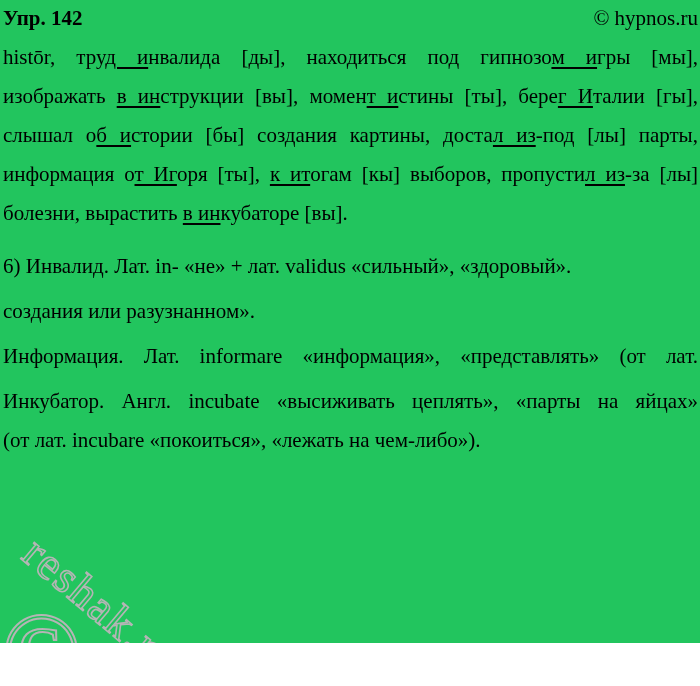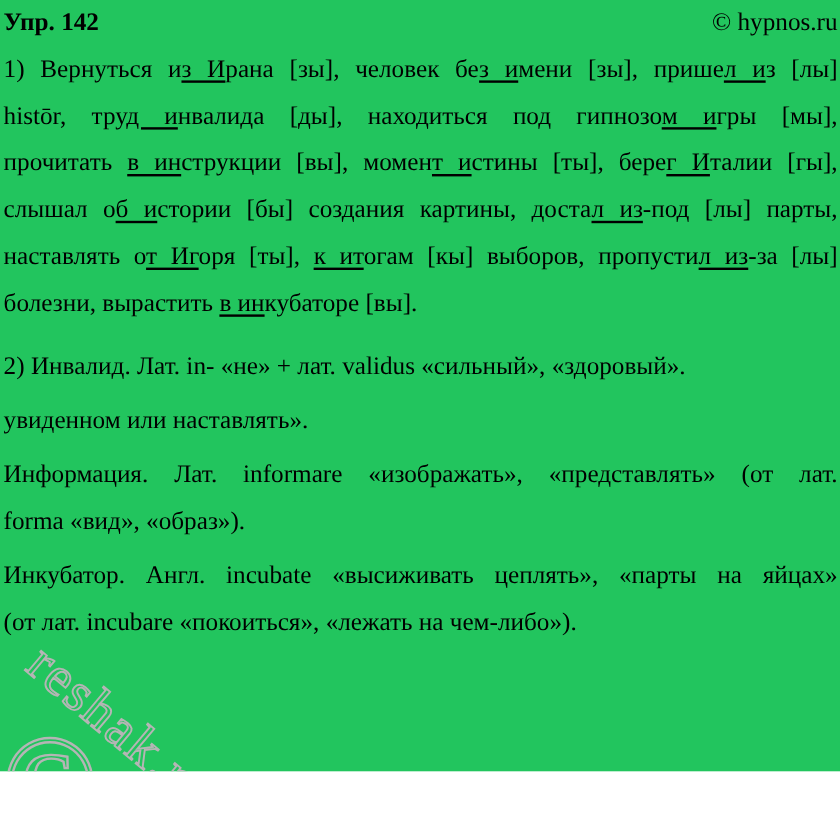--- a/index.html
+++ b/index.html
@@ -59,36 +59,34 @@
 
 <div class="page">
 
   <div class="hdr">
     <span class="ex">Упр. 142</span>
     <span class="cr">© hypnos.ru</span>
   </div>
 
   <div class="doc" id="paragraphs">
       <div class="paragraph first">
-        <div class="jline"><span>1) Вернуться и</span><span class="u">з И</span><span>рана [зы], человек бе</span><span class="u">з и</span><span>мени [зы], прише</span><span class="u">л и</span><span>з [лы]</span></div>
         <div class="jline"><span>histōr, тру</span><span class="u">д и</span><span>нвалида [ды], находиться под гипнозо</span><span class="u">м и</span><span>гры [мы],</span></div>
-        <div class="jline"><span>прочитать </span><span class="u">в ин</span><span>струкции [вы], момен</span><span class="u">т и</span><span>стины [ты], бере</span><span class="u">г И</span><span>талии [гы],</span></div>
+        <div class="jline"><span>изображать </span><span class="u">в ин</span><span>струкции [вы], момен</span><span class="u">т и</span><span>стины [ты], бере</span><span class="u">г И</span><span>талии [гы],</span></div>
         <div class="jline"><span>слышал о</span><span class="u">б и</span><span>стории [бы] создания картины, доста</span><span class="u">л из</span><span>-под [лы] парты,</span></div>
-        <div class="jline"><span>наставлять о</span><span class="u">т Иг</span><span>оря [ты], </span><span class="u">к ит</span><span>огам [кы] выборов, пропусти</span><span class="u">л из</span><span>-за [лы]</span></div>
+        <div class="jline"><span>информация о</span><span class="u">т Иг</span><span>оря [ты], </span><span class="u">к ит</span><span>огам [кы] выборов, пропусти</span><span class="u">л из</span><span>-за [лы]</span></div>
         <div class="jline last"><span>болезни, вырастить </span><span class="u">в ин</span><span>кубаторе [вы].</span></div>
       </div>
       <div class="paragraph">
-        <div class="jline last"><span>2) Инвалид. Лат. in- «не» + лат. validus «сильный», «здоровый».</span></div>
+        <div class="jline last"><span>6) Инвалид. Лат. in- «не» + лат. validus «сильный», «здоровый».</span></div>
       </div>
       <div class="paragraph">
-        <div class="jline last"><span>увиденном или наставлять».</span></div>
+        <div class="jline last"><span>создания или разузнанном».</span></div>
       </div>
       <div class="paragraph">
-        <div class="jline"><span>Информация. Лат. informare «изображать», «представлять» (от лат.</span></div>
-        <div class="jline last"><span>forma «вид», «образ»).</span></div>
+        <div class="jline"><span>Информация. Лат. informare «информация», «представлять» (от лат.</span></div>
       </div>
       <div class="paragraph">
         <div class="jline"><span>Инкубатор. Англ. incubate «высиживать цеплять», «парты на яйцах»</span></div>
         <div class="jline last"><span>(от лат. incubare «покоиться», «лежать на чем-либо»).</span></div>
       </div>
     </div>
 
   <svg class="watermark" width="230" height="240" viewBox="0 0 230 240" xmlns="http://www.w3.org/2000/svg">
     <text class="wm-text" x="2" y="238" font-size="104" stroke-width="2" stroke="#b5b5b5">©</text>
     <text class="wm-text" transform="translate(20,112) rotate(40)" font-size="46" letter-spacing="2" stroke-width="1.6" stroke="#b5b5b5">reshak.ru</text>

